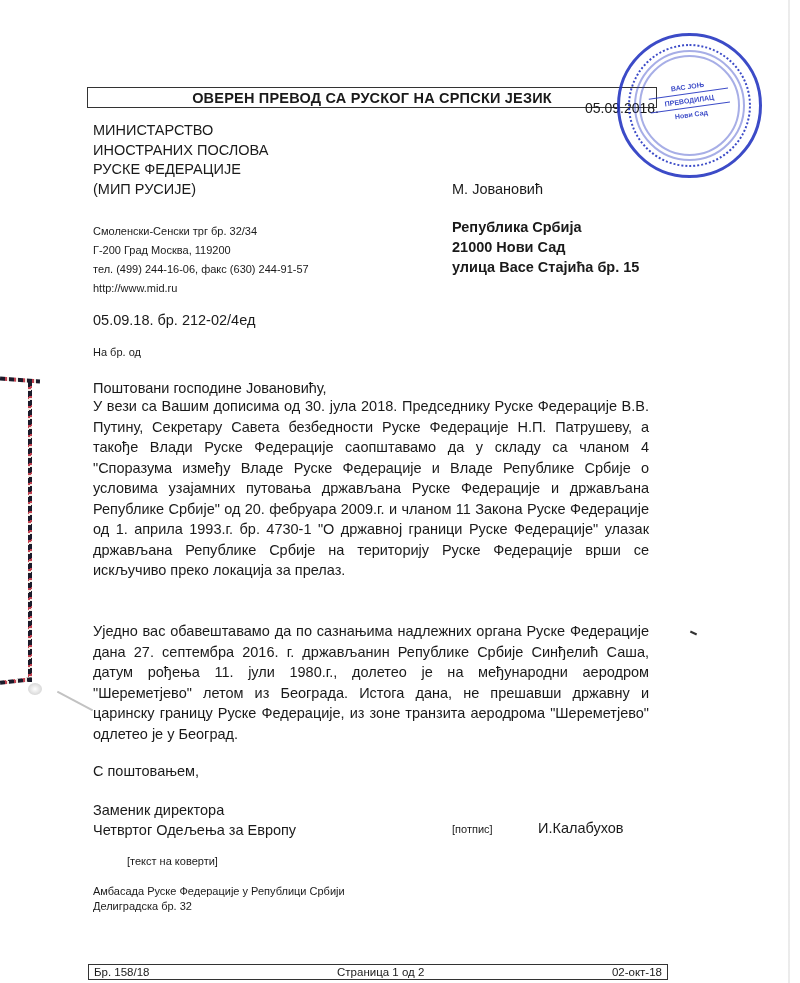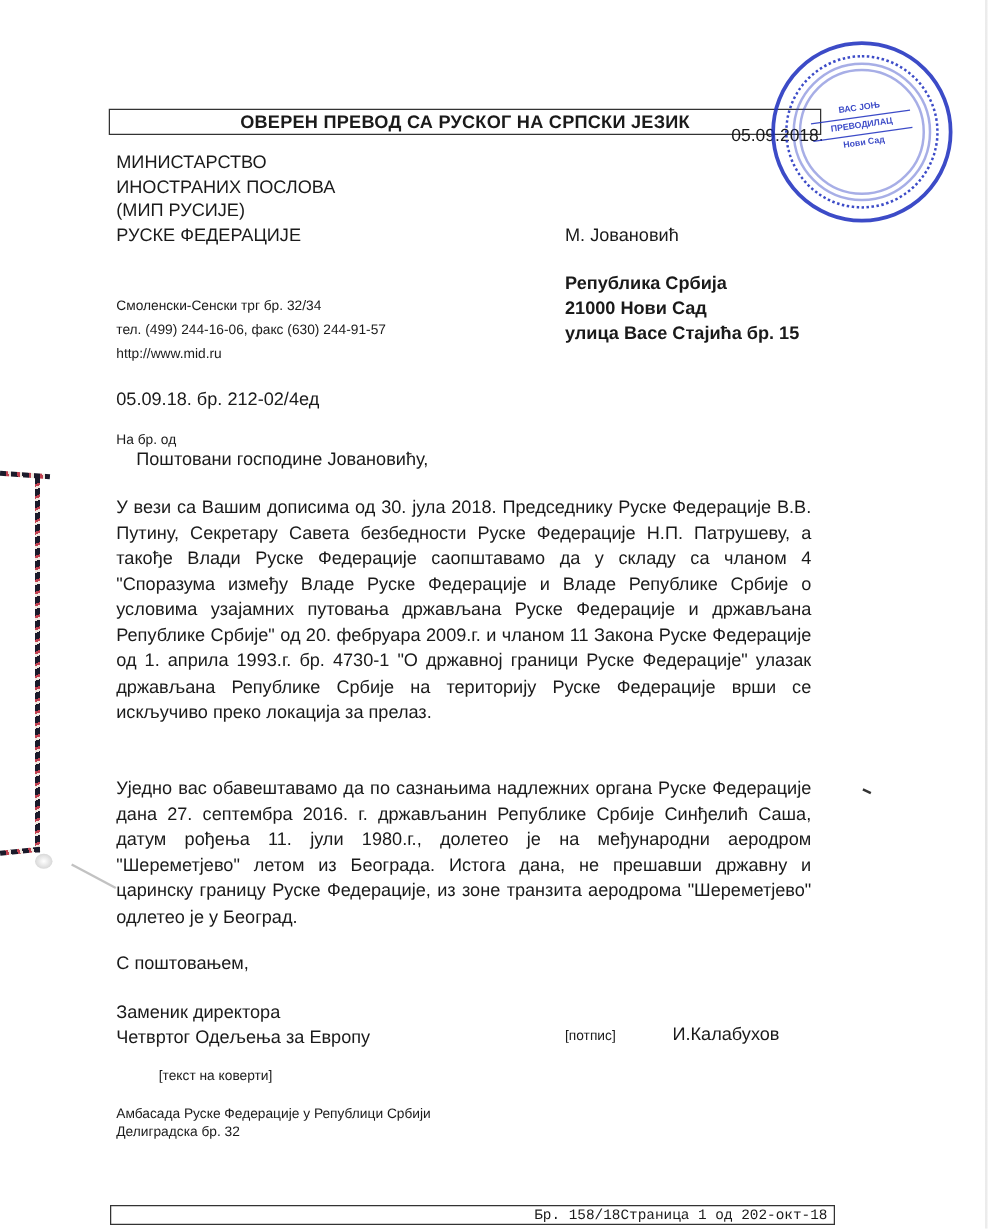--- a/index.html
+++ b/index.html
@@ -35,42 +35,42 @@
       color: #2233c0; font-size: 7px; line-height: 9px; text-align: center;
       font-weight: bold; transform: rotate(-8deg);
     }
     .stamp-inner .bar { border-top: 1.5px solid #2233c0; margin: 2px 0; }
     .stamp-ring {
       position: absolute; left: 14px; top: 14px; right: 14px; bottom: 14px;
       border-radius: 50%; border: 7px double rgba(34,51,192,0.45);
     }
     .ministry { left: 93px; top: 121px; font-size: 14.5px; line-height: 19.5px; }
     .recipient-name { left: 452px; top: 181px; font-size: 14.5px; }
-    .addr-left { left: 93px; top: 236px; font-size: 11px; line-height: 19px; }
+    .addr-left { left: 93px; top: 222px; font-size: 11px; line-height: 19px; }
     .addr-right { left: 452px; top: 217px; font-size: 14.5px; line-height: 20px; font-weight: bold; }
     .ref { left: 93px; top: 312px; font-size: 14.5px; }
     .ref-on { left: 93px; top: 346px; font-size: 11px; }
-    .salutation { left: 93px; top: 360px; font-size: 14.5px; margin-left: 16px; }
+    .salutation { left: 93px; top: 380px; font-size: 14.5px; }
     .para {
       position: absolute; left: 93px; width: 556px;
       font-size: 14.5px; line-height: 20.5px; text-align: justify;
     }
     .para1 { top: 396px; }
     .para2 { top: 621px; }
     .regards { left: 93px; top: 763px; font-size: 14.5px; }
     .sign-role { left: 93px; top: 800px; font-size: 14.5px; line-height: 20px; }
     .sign-mark { left: 452px; top: 823px; font-size: 11px; }
     .sign-name { left: 538px; top: 820px; font-size: 14.5px; }
     .envelope-note { left: 93px; top: 855px; font-size: 11px; padding-left: 34px; }
     .envelope { left: 93px; top: 884px; font-size: 11px; line-height: 14.5px; }
     .footer-box {
       position: absolute; left: 88px; top: 964px; width: 580px; height: 16px;
       border: 1.5px solid #333; box-sizing: border-box;
-      display: flex; align-items: center; justify-content: flex-end;
-      padding: 0 5px; font-size: 11.5px; font-family: Liberation Mono, monospace;
+      display: flex; align-items: center; justify-content: space-between;
+      padding: 0 5px; font-size: 11.5px;
     }
     .cord-v {
       position: absolute; left: 28px; top: 382px; width: 4px; height: 300px;
       background: repeating-linear-gradient(160deg, #1a1a2a 0 5px, #c04050 5px 7px, #f0e8e0 7px 9px);
     }
     .cord-h1 {
       position: absolute; left: 0; top: 378px; width: 40px; height: 4px;
       background: repeating-linear-gradient(80deg, #1a1a2a 0 5px, #c04050 5px 7px, #f0e8e0 7px 9px);
       transform: rotate(4deg);
     }
@@ -113,28 +113,29 @@
     <div class="bar"></div>
     <div>ПРЕВОДИЛАЦ</div>
     <div class="bar"></div>
     <div>Нови Сад</div>
   </div>
 </div>
 
 <div class="abs ministry">
   <div>МИНИСТАРСТВО</div>
   <div>ИНОСТРАНИХ ПОСЛОВА</div>
+  <div>РУСКЕ ФЕДЕРАЦИЈЕ</div>
   <div>(МИП РУСИЈЕ)</div>
-  <div>РУСКЕ ФЕДЕРАЦИЈЕ</div>
 </div>
 
 <div class="abs recipient-name">М. Јовановић</div>
 
 <div class="abs addr-left">
   <div>Смоленски-Сенски трг бр. 32/34</div>
+  <div>Г-200 Град Москва, 119200</div>
   <div>тел. (499) 244-16-06, факс (630) 244-91-57</div>
   <div>http://www.mid.ru</div>
 </div>
 
 <div class="abs addr-right">
   <div>Република Србија</div>
   <div>21000 Нови Сад</div>
   <div>улица Васе Стајића бр. 15</div>
 </div>
 

